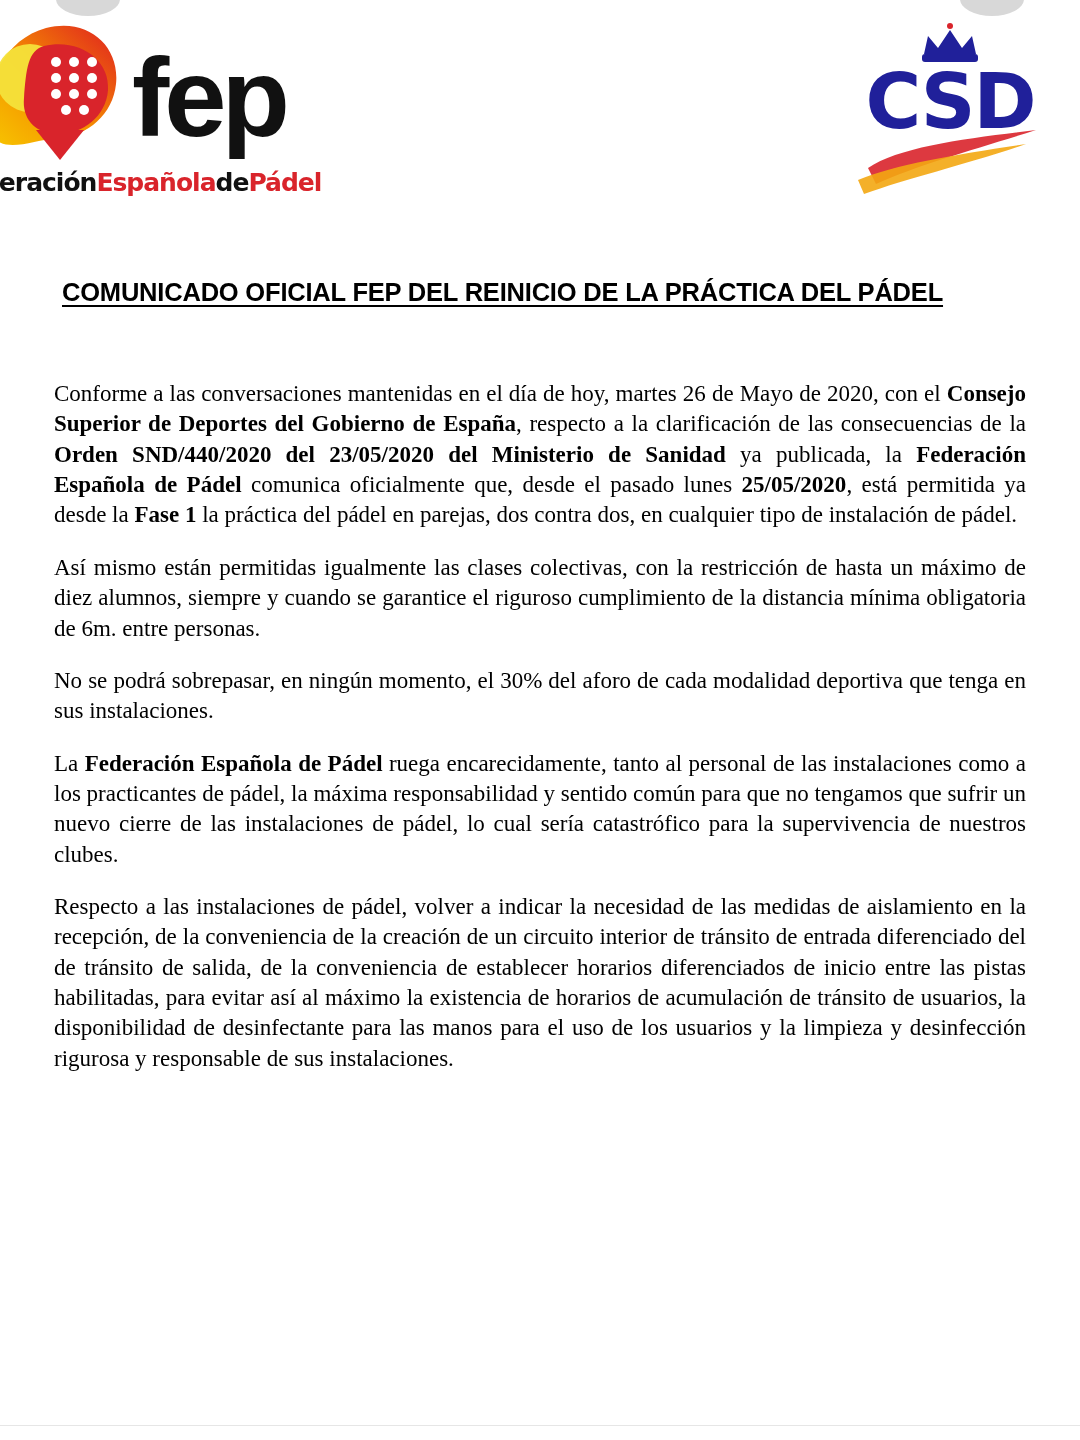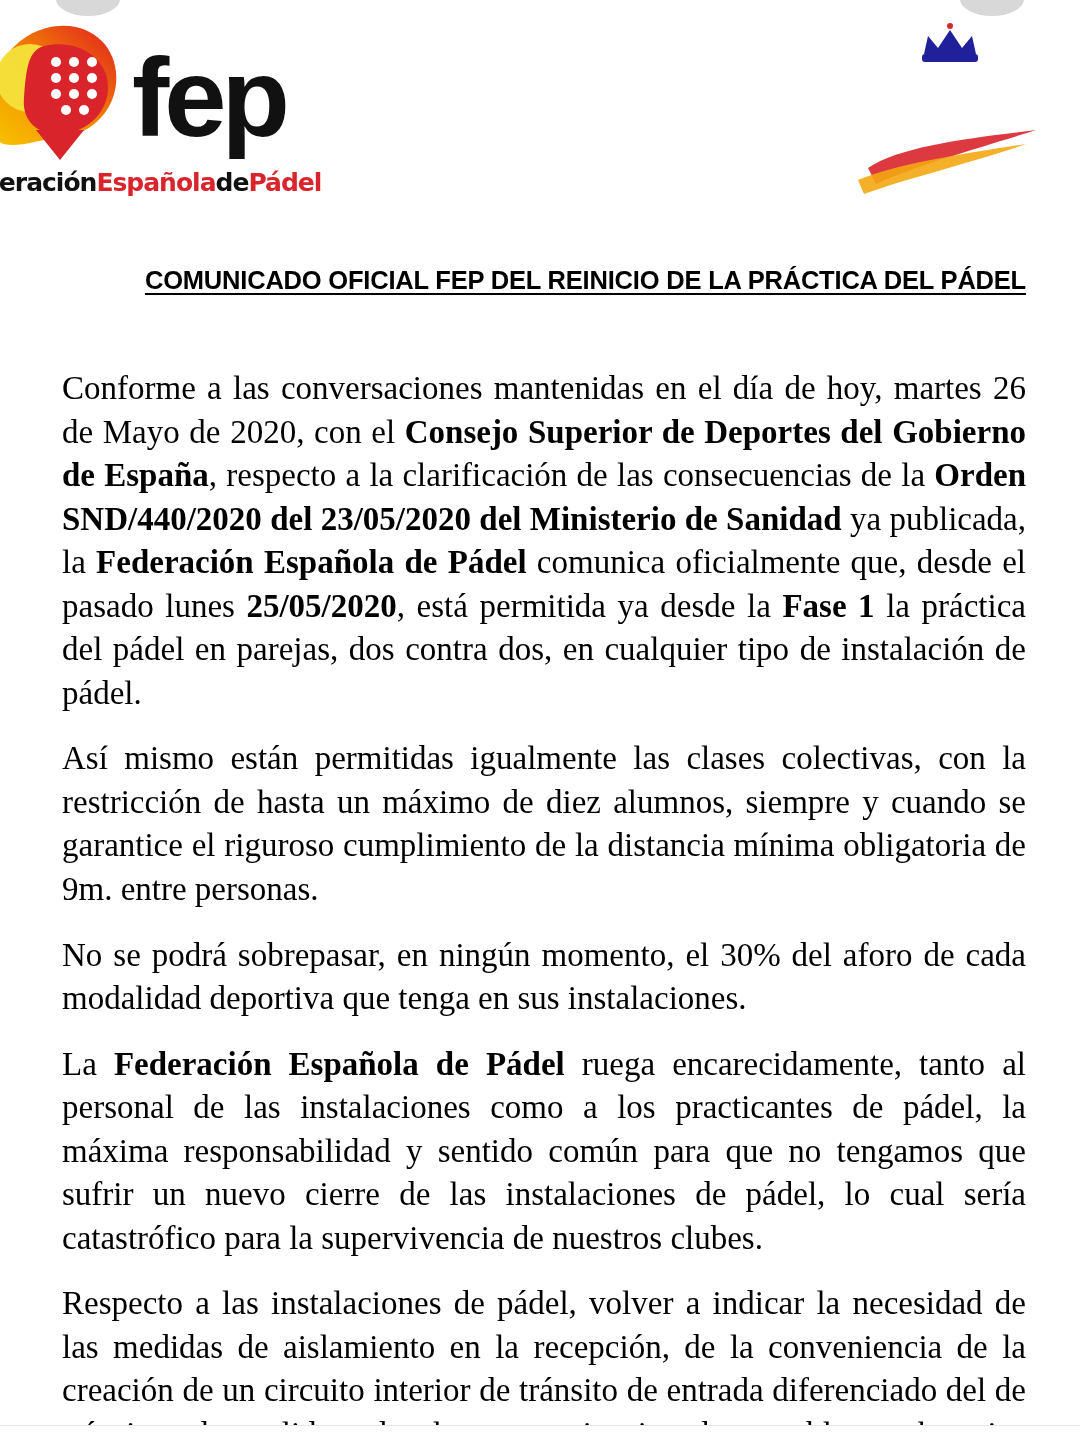--- a/index.html
+++ b/index.html
@@ -110,32 +110,32 @@
     position: absolute;
     left: 54px;
     top: 262px;
     width: 972px;
   }
   .doc-title {
     font-family: "Liberation Sans", sans-serif;
     font-weight: bold;
     font-size: 25.5px;
     letter-spacing: -0.2px;
-    text-align: right;
+    text-align: left;
     text-decoration: underline;
     text-underline-offset: 4px;
-    margin: 4px 0 72px 0;
+    margin: 16px 0 72px 0;
     padding-left: 8px;
   }
   .para {
-    font-size: 33px;
+    font-size: 23px;
     line-height: 1.32;
     text-align: justify;
     text-justify: inter-word;
-    margin: 0 0 22px 8px;
+    margin: 0 0 22px 0;
     hyphens: none;
   }
   .para b { font-weight: bold; }
 
   
   .bottom-strip {
     position: absolute;
     left: 0;
     bottom: 0;
     width: 1080px;
@@ -192,26 +192,27 @@
   <div class="csd-logo">
     <svg width="200" height="180" viewBox="0 0 200 180" aria-hidden="true">
       <g transform="translate(70,6)">
         <path d="M4 30 L8 12 L18 24 L30 6 L42 24 L52 12 L56 30 Z" fill="#20209a"></path>
         <rect x="2" y="30" width="56" height="8" rx="3" fill="#20209a"></rect>
         <circle cx="30" cy="2" r="3" fill="#d9242b"></circle>
       </g>
       <path d="M18 150 C 50 128, 120 120, 186 112 C 130 130, 70 146, 26 166 Z" fill="#d9242b" opacity="0.9"></path>
       <path d="M8 162 C 46 146, 110 136, 176 126 C 118 146, 58 160, 14 176 Z" fill="#f3a712" opacity="0.9"></path>
     </svg>
+    <div class="csd-word">CSD</div>
   </div>
 </div>
 
 <div class="doc">
   <h1 class="doc-title">COMUNICADO OFICIAL FEP DEL REINICIO DE LA PRÁCTICA DEL PÁDEL</h1>
 
   <p class="para">Conforme a las conversaciones mantenidas en el día de hoy, martes 26 de Mayo de 2020, con el <b>Consejo Superior de Deportes del Gobierno de España</b>, respecto a la clarificación de las consecuencias de la <b>Orden SND/440/2020 del 23/05/2020 del Ministerio de Sanidad</b> ya publicada, la <b>Federación Española de Pádel</b> comunica oficialmente que, desde el pasado lunes <b>25/05/2020</b>, está permitida ya desde la <b>Fase 1</b> la práctica del pádel en parejas, dos contra dos, en cualquier tipo de instalación de pádel.</p>
-  <p class="para">Así mismo están permitidas igualmente las clases colectivas, con la restricción de hasta un máximo de diez alumnos, siempre y cuando se garantice el riguroso cumplimiento de la distancia mínima obligatoria de 9m. entre personas.</p>
+  <p class="para">Así mismo están permitidas igualmente las clases colectivas, con la restricción de hasta un máximo de diez alumnos, siempre y cuando se garantice el riguroso cumplimiento de la distancia mínima obligatoria de 6m. entre personas.</p>
   <p class="para">No se podrá sobrepasar, en ningún momento, el 30% del aforo de cada modalidad deportiva que tenga en sus instalaciones.</p>
   <p class="para">La <b>Federación Española de Pádel</b> ruega encarecidamente, tanto al personal de las instalaciones como a los practicantes de pádel, la máxima responsabilidad y sentido común para que no tengamos que sufrir un nuevo cierre de las instalaciones de pádel, lo cual sería catastrófico para la supervivencia de nuestros clubes.</p>
   <p class="para">Respecto a las instalaciones de pádel, volver a indicar la necesidad de las medidas de aislamiento en la recepción, de la conveniencia de la creación de un circuito interior de tránsito de entrada diferenciado del de tránsito de salida, de la conveniencia de establecer horarios diferenciados de inicio entre las pistas habilitadas, para evitar así al máximo la existencia de horarios de acumulación de tránsito de usuarios, la disponibilidad de desinfectante para las manos para el uso de los usuarios y la limpieza y desinfección rigurosa y responsable de sus instalaciones.</p>
 </div>
 
 <div class="bottom-strip"></div>
 
 </body></html>

